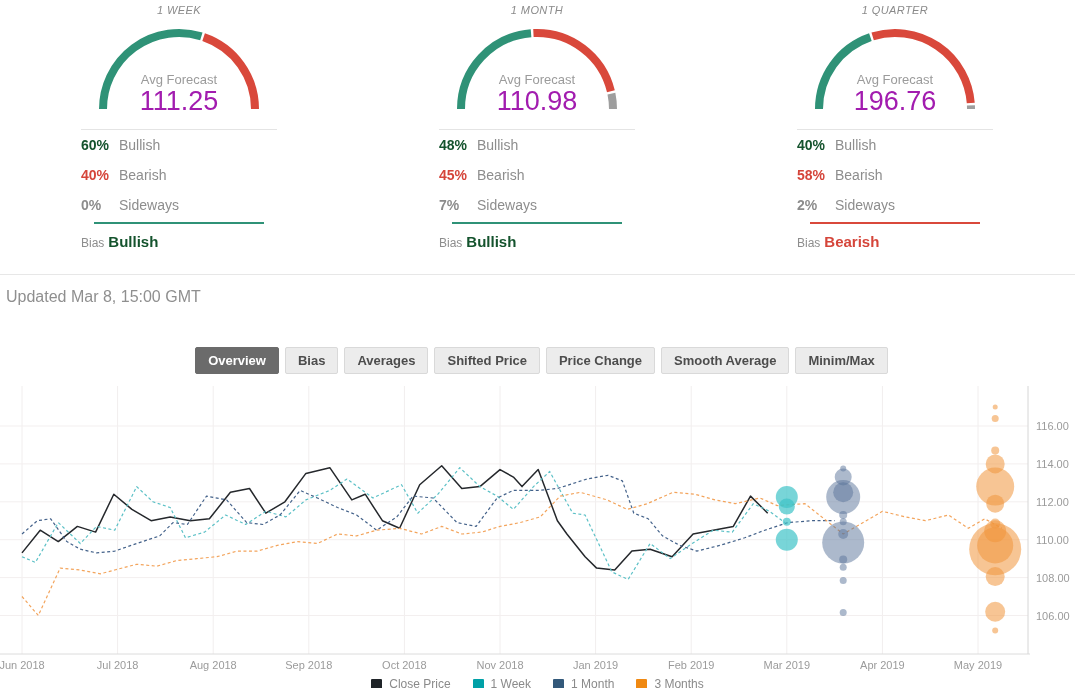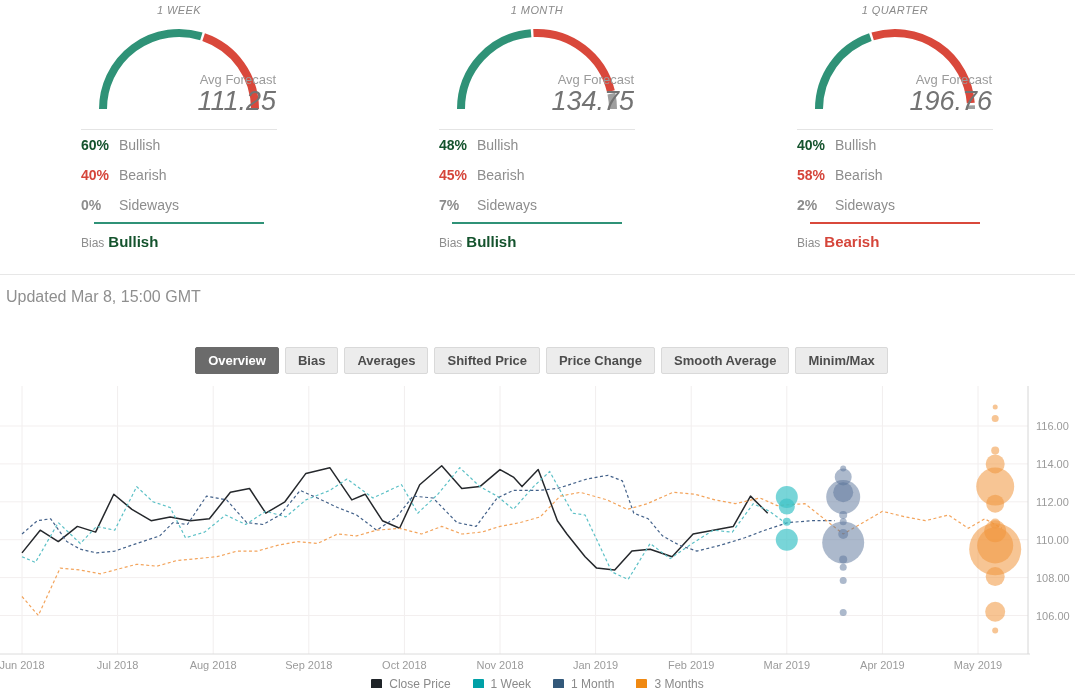--- a/index.html
+++ b/index.html
@@ -4,23 +4,23 @@
 <style>
   html,body{margin:0;padding:0;background:#ffffff;}
   body{width:1075px;height:688px;overflow:hidden;font-family:"Liberation Sans",sans-serif;color:#4a4a4a;}
 
   
   .gauges-row{display:flex;padding-top:2px;}
   .gauge-card{width:358px;display:flex;flex-direction:column;align-items:center;}
   .gauge-title{font-style:italic;font-size:11px;color:#8a8a8a;letter-spacing:.4px;margin-top:2px;}
   .gauge-wrap{position:relative;width:194px;height:96px;margin-top:3px;}
   .gauge-wrap svg{position:absolute;left:0;top:0;}
-  .gauge-text{position:absolute;left:0;right:0;bottom:0;display:flex;flex-direction:column;align-items:flex-end;}
+  .gauge-text{position:absolute;left:0;right:0;bottom:0;display:flex;flex-direction:column;align-items:center;}
   .avg-label{font-size:13px;color:#9b9b9b;}
-  .avg-value{font-size:27px;color:#737373;line-height:1.05;font-style:italic;}
+  .avg-value{font-size:27px;color:#a21caf;line-height:1.05;}
   .card-sep{width:196px;border-top:1px solid #e4e4e4;margin-top:14px;}
   .rows{width:196px;}
   .srow{display:flex;align-items:center;height:30px;font-size:14px;}
   .srow .pct{width:38px;font-weight:bold;}
   .srow .lbl{color:#8d8d8d;}
   [data-color="green"]{color:#14532d;}
   [data-color="red"]{color:#d5453a;}
   [data-color="gray"]{color:#8c8c8c;}
   .bias-underline{width:170px;border-top:2px solid #2f9277;margin-top:2px;}
   .bias-underline[data-color="green"]{border-color:#2f9277;}
@@ -89,21 +89,21 @@
   <div class="gauge-card">
     <div class="gauge-title">1 MONTH</div>
     <div class="gauge-wrap">
       <svg width="194" height="96">
           <path d="M 21.00 90.00 A 76 76 0 0 1 91.04 14.23" fill="none" stroke="#2f9277" stroke-width="8"></path>
           <path d="M 93.42 14.08 A 76 76 0 0 1 170.90 72.26" fill="none" stroke="#d9483b" stroke-width="8"></path>
           <path d="M 171.42 74.59 A 76 76 0 0 1 173.00 90.00" fill="none" stroke="#9e9e9e" stroke-width="8"></path>
         </svg>
       <div class="gauge-text">
         <div class="avg-label">Avg Forecast</div>
-        <div class="avg-value">134.75</div>
+        <div class="avg-value">110.98</div>
       </div>
     </div>
     <div class="card-sep"></div>
     <div class="rows">
       <div class="srow">
         <span class="pct" data-color="green">48%</span>
         <span class="lbl">Bullish</span>
       </div>
       <div class="srow">
         <span class="pct" data-color="red">45%</span>

